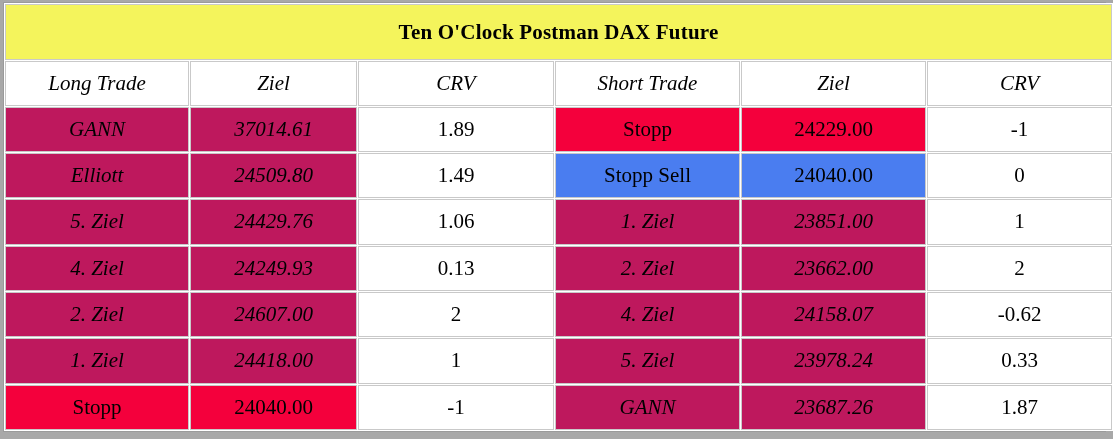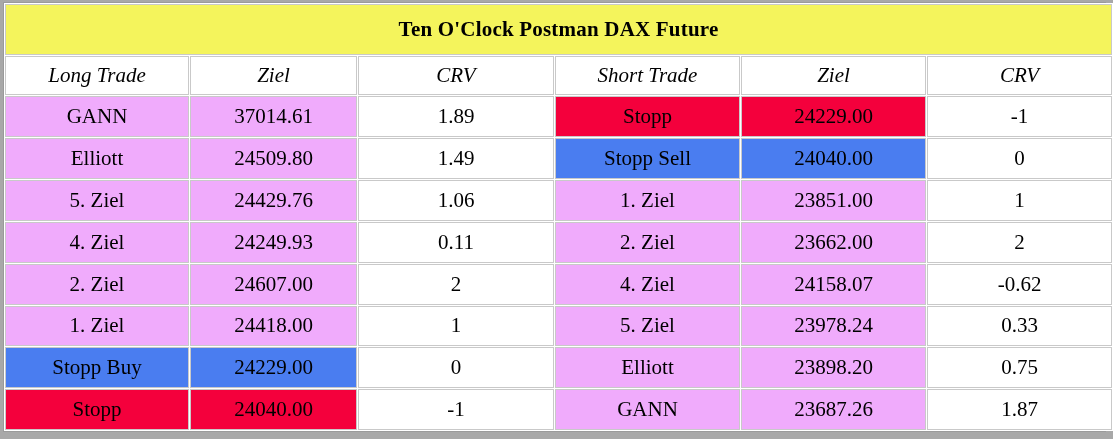--- a/index.html
+++ b/index.html
@@ -62,21 +62,21 @@
   }
   td.band-long{background:#4df04d;}
   td.band-short{background:#f4003c;}
   td.colhead{
     background:#ffffff;
     height:34px;
     font-size:21px;
     font-style:italic;
   }
   tr.datarow td{height:35px;}
-  td.cell-green{background:#f0abfc;}
+  td.cell-green{background:#be185d;font-style:italic;}
   td.cell-blue{background:#4a7df0;}
   td.cell-red{background:#f4003c;}
   td.cell-white{background:#ffffff;}
 </style>
 </head>
 <body>
 
 <div id="frame">
   <div id="table-wrap">
     <table class="grid">
@@ -120,21 +120,21 @@
             <td class="cell-green">5. Ziel</td>
             <td class="cell-green">24429.76</td>
             <td class="cell-white">1.06</td>
             <td class="cell-green">1. Ziel</td>
             <td class="cell-green">23851.00</td>
             <td class="cell-white">1</td>
           </tr>
           <tr class="datarow">
             <td class="cell-green">4. Ziel</td>
             <td class="cell-green">24249.93</td>
-            <td class="cell-white">0.11</td>
+            <td class="cell-white">0.13</td>
             <td class="cell-green">2. Ziel</td>
             <td class="cell-green">23662.00</td>
             <td class="cell-white">2</td>
           </tr>
           <tr class="datarow">
             <td class="cell-green">2. Ziel</td>
             <td class="cell-green">24607.00</td>
             <td class="cell-white">2</td>
             <td class="cell-green">4. Ziel</td>
             <td class="cell-green">24158.07</td>
@@ -142,28 +142,20 @@
           </tr>
           <tr class="datarow">
             <td class="cell-green">1. Ziel</td>
             <td class="cell-green">24418.00</td>
             <td class="cell-white">1</td>
             <td class="cell-green">5. Ziel</td>
             <td class="cell-green">23978.24</td>
             <td class="cell-white">0.33</td>
           </tr>
           <tr class="datarow">
-            <td class="cell-blue">Stopp Buy</td>
-            <td class="cell-blue">24229.00</td>
-            <td class="cell-white">0</td>
-            <td class="cell-green">Elliott</td>
-            <td class="cell-green">23898.20</td>
-            <td class="cell-white">0.75</td>
-          </tr>
-          <tr class="datarow">
             <td class="cell-red">Stopp</td>
             <td class="cell-red">24040.00</td>
             <td class="cell-white">-1</td>
             <td class="cell-green">GANN</td>
             <td class="cell-green">23687.26</td>
             <td class="cell-white">1.87</td>
           </tr>
         </tbody>
     </table>
   </div>

